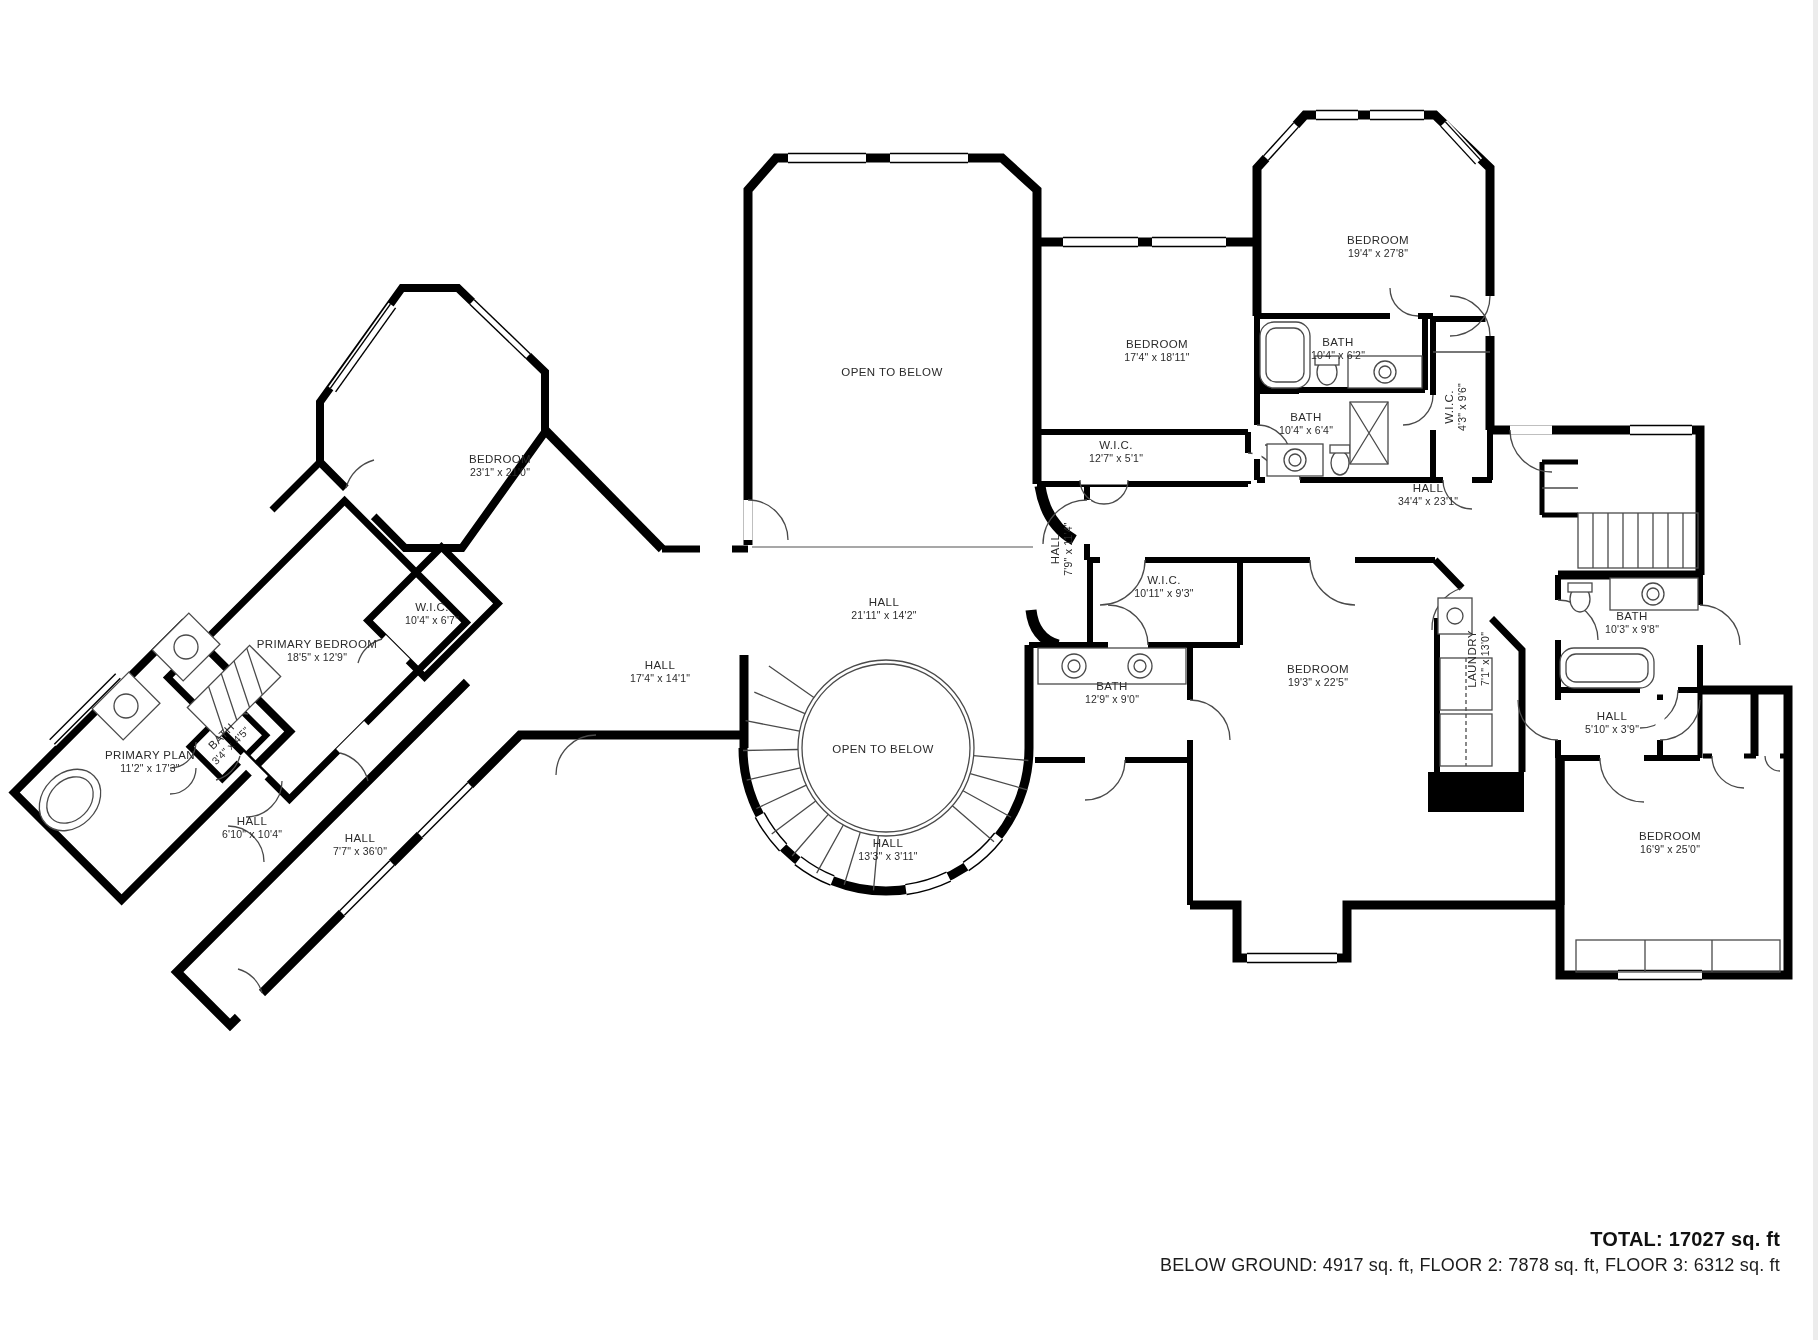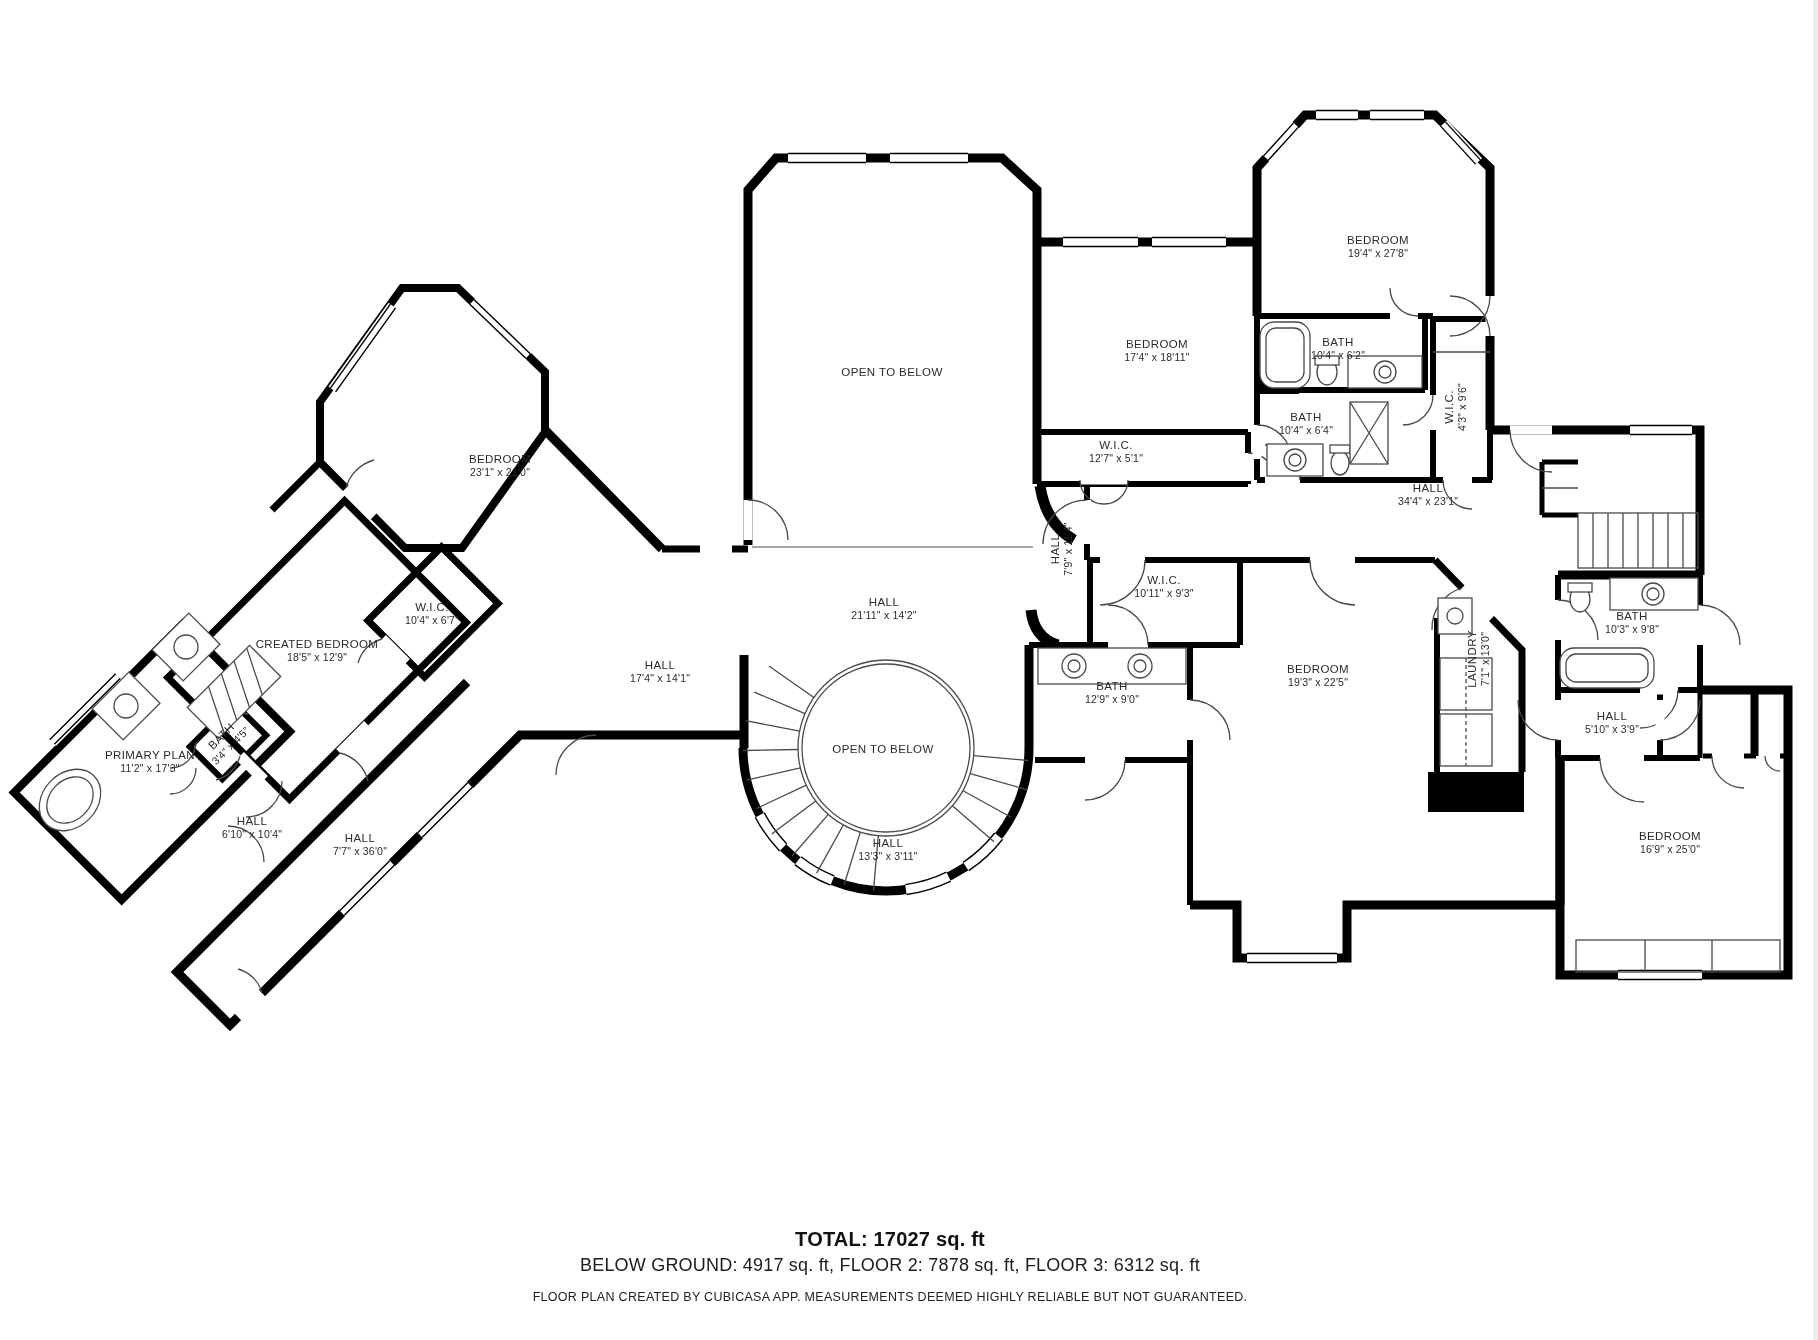--- a/index.html
+++ b/index.html
@@ -6,21 +6,21 @@
   #page{position:relative;width:1818px;height:1340px;background:#ffffff;overflow:hidden;
         font-family:"Liberation Sans", sans-serif;}
   #plan-svg{position:absolute;left:0;top:0;width:1818px;height:1340px;}
   #labels{position:absolute;left:0;top:0;width:1818px;height:1340px;pointer-events:none;}
   .room-label{position:absolute;transform:translate(-50%,-50%);text-align:center;
               color:#2b2b2b;white-space:nowrap;line-height:1.25;}
   .room-label .rn{font-size:11.5px;letter-spacing:.4px;display:block;}
   .room-label .rd{font-size:10.5px;letter-spacing:.2px;display:block;}
   .rot-90{transform:translate(-50%,-50%) rotate(-90deg);}
   .rot-45{transform:translate(-50%,-50%) rotate(-45deg);}
-  #footer{position:absolute;left:0;top:1228px;width:1780px;text-align:center;color:#111;}
+  #footer{position:absolute;left:0;top:1228px;width:1780px;text-align:right;color:#111;}
   #footer .f1{font-size:20px;font-weight:bold;margin:0 0 4px 0;letter-spacing:.2px;}
   #footer .f2,#footer .f3{font-size:18px;margin:0 0 3px 0;letter-spacing:.2px;color:#1c1c1c;}
   #footer .f4{font-size:12.5px;margin-top:14px;color:#222;letter-spacing:.3px;}
   #edge-strip{position:absolute;right:0;top:0;width:5px;height:1340px;background:#ececec;}
   .w{stroke:#000;fill:none;}
   .thin{stroke:#4a4a4a;stroke-width:1.3;fill:none;}
   .fix{stroke:#4a4a4a;stroke-width:1.3;fill:#fff;}
   .winw{stroke:#fff;stroke-width:11;fill:none;}
   .winl{stroke:#000;stroke-width:1.4;fill:none;}
   .gap{fill:#fff;}
@@ -371,21 +371,21 @@
       </div>
       <div class="room-label" style="left: 500px; top: 466px;">
         <span class="rn">BEDROOM</span>
         <span class="rd">23'1" x 21'0"</span>
       </div>
       <div class="room-label" style="left: 432px; top: 614px;">
         <span class="rn">W.I.C.</span>
         <span class="rd">10'4" x 6'7"</span>
       </div>
       <div class="room-label" style="left: 317px; top: 651px;">
-        <span class="rn">CREATED BEDROOM</span>
+        <span class="rn">PRIMARY BEDROOM</span>
         <span class="rd">18'5" x 12'9"</span>
       </div>
       <div class="room-label" style="left: 150px; top: 762px;">
         <span class="rn">PRIMARY PLAN</span>
         <span class="rd">11'2" x 17'3"</span>
       </div>
       <div class="room-label rot-45" style="left: 226px; top: 741px;">
         <span class="rn">BATH</span>
         <span class="rd">3'4" x 4'5"</span>
       </div>
@@ -410,17 +410,16 @@
       </div>
       <div class="room-label" style="left: 888px; top: 850px;">
         <span class="rn">HALL</span>
         <span class="rd">13'3" x 3'11"</span>
       </div>
     </div>
 
   <div id="footer">
     <div class="f1">TOTAL: 17027 sq. ft</div>
     <div class="f2">BELOW GROUND: 4917 sq. ft, FLOOR 2: 7878 sq. ft, FLOOR 3: 6312 sq. ft</div>
-    <div class="f4">FLOOR PLAN CREATED BY CUBICASA APP. MEASUREMENTS DEEMED HIGHLY RELIABLE BUT NOT GUARANTEED.</div>
   </div>
 
   <div id="edge-strip"></div>
 </div>
 
 </body></html>

